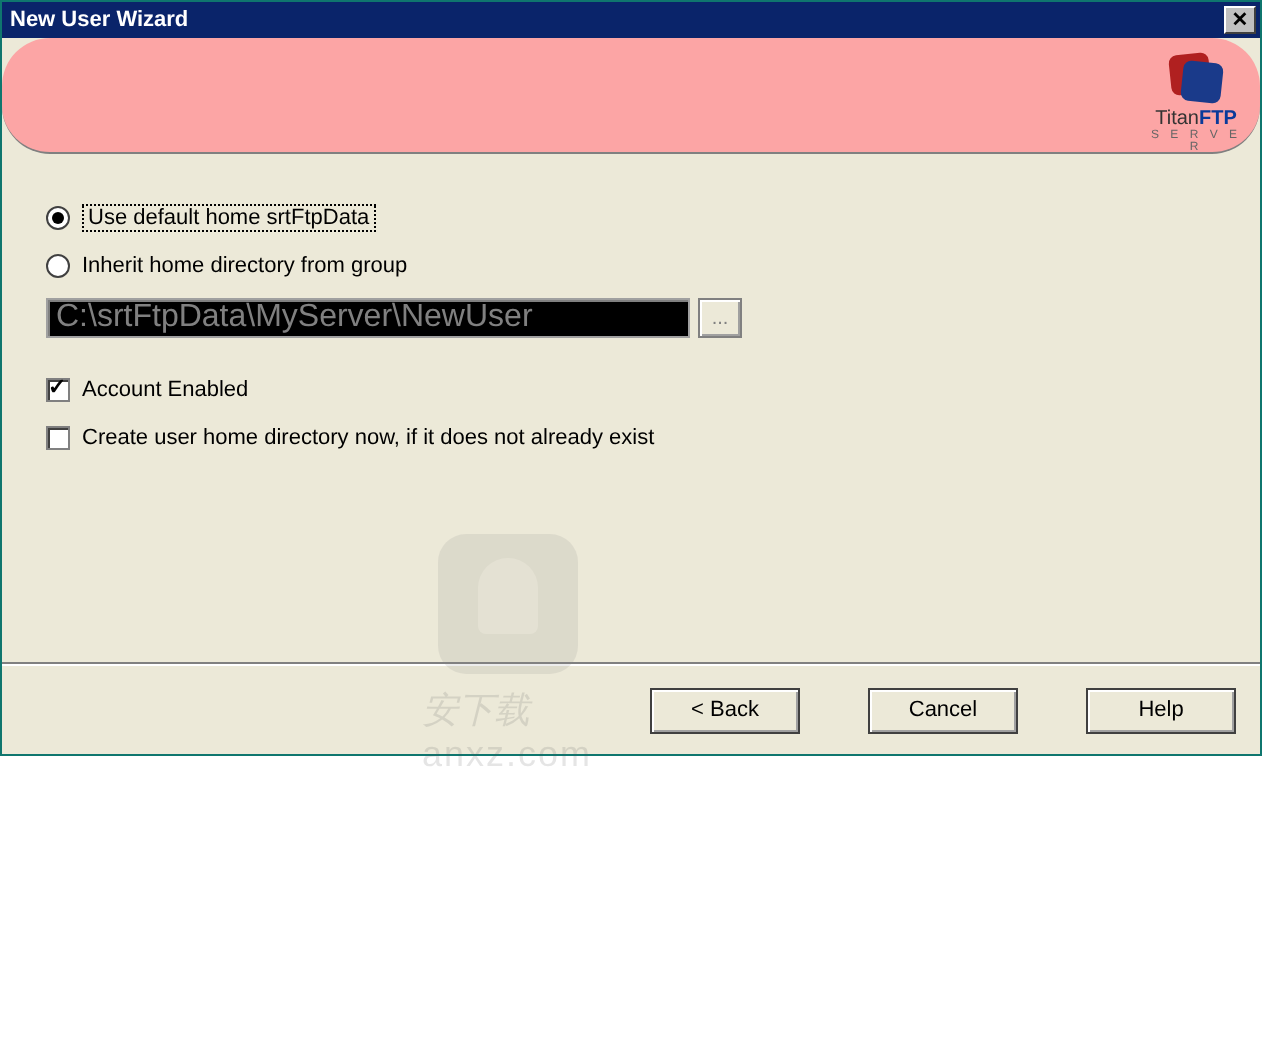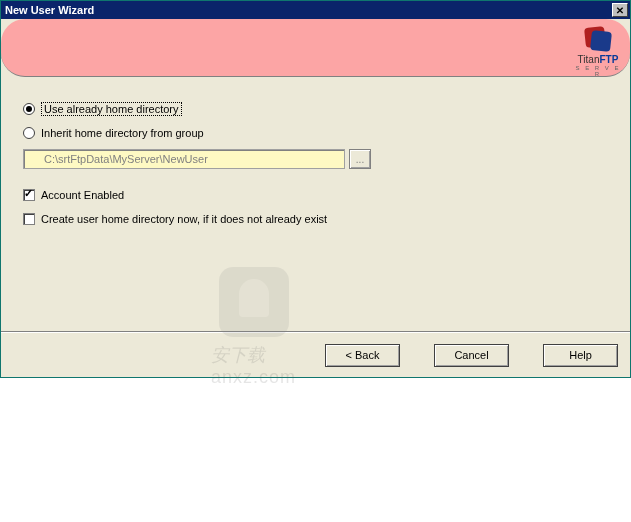--- a/index.html
+++ b/index.html
@@ -132,25 +132,25 @@
   }
   .path-row {
     display: flex;
     align-items: center;
     margin: 6px 0 18px 0;
   }
   .path-input {
     flex: 0 0 322px;
     height: 20px;
     border: 1px solid #a0a0a0;
-    background: #fef9c3;
+    background: #000000;
     color: #808080;
-    padding: 2px 20px;
+    padding: 2px 4px;
     font-family: Tahoma, Arial, sans-serif;
-    font-size: 11px;
+    font-size: 16px;
     box-shadow: inset 1px 1px 0 #808080;
   }
   .browse-btn {
     width: 22px; height: 20px;
     margin-left: 4px;
     border: 1px solid #808080;
     background: #ece9d8;
     color: #808080;
     font-size: 10px;
     display: flex;
@@ -237,21 +237,21 @@
         <span>Titan</span><b>FTP</b>
       </div>
       <div class="logo-sub">S E R V E R</div>
     </div>
   </div>
 
   <div class="content">
 
     <div class="radio-row">
       <div class="radio selected"></div>
-      <span class="focus-rect">Use already home directory</span>
+      <span class="focus-rect">Use default home srtFtpData</span>
     </div>
 
     <div class="radio-row">
       <div class="radio"></div>
       <span>Inherit home directory from group</span>
     </div>
 
 
     <div class="path-row">
       <input class="path-input" type="text" disabled="" value="C:\srtFtpData\MyServer\NewUser" style="">

